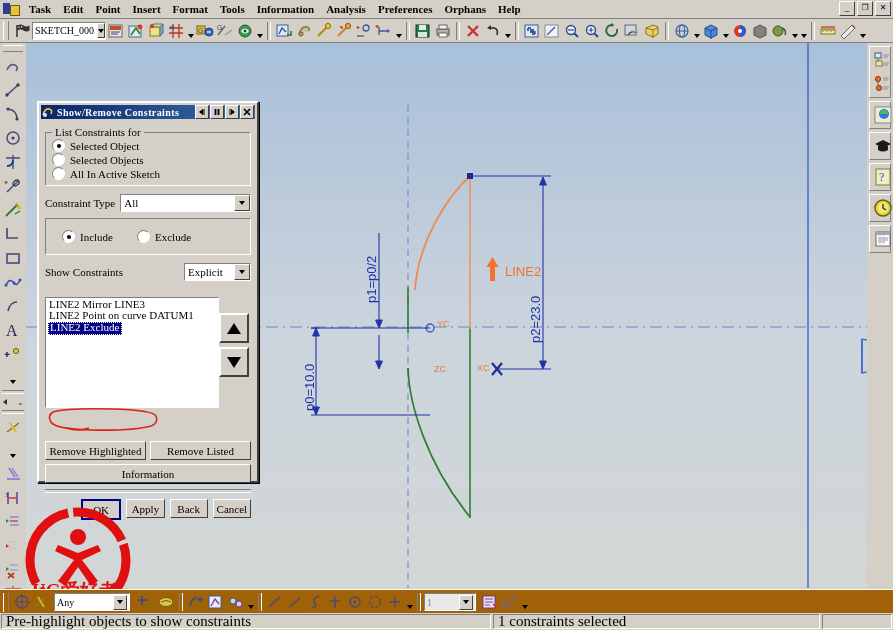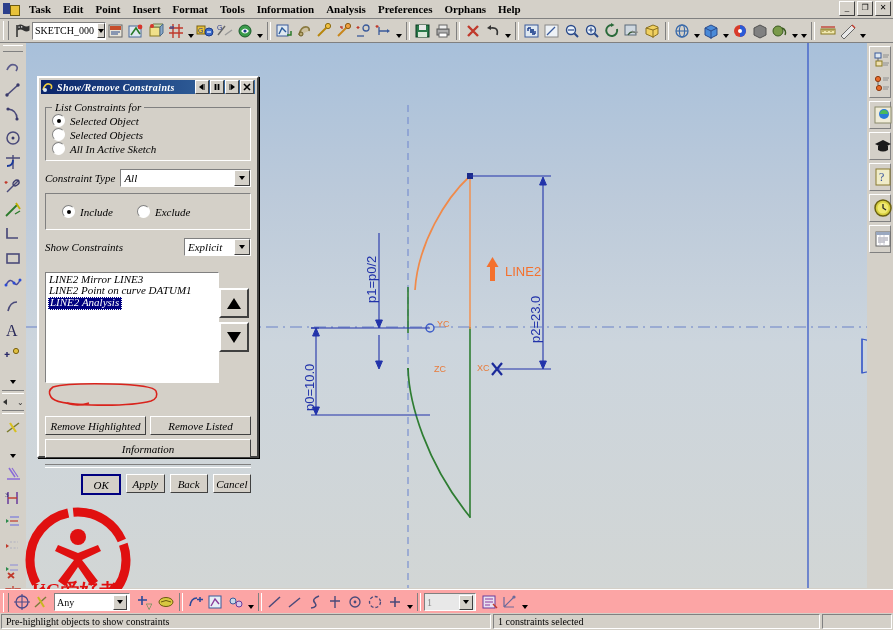--- a/index.html
+++ b/index.html
@@ -33,32 +33,32 @@
 
   
   .righttb{position:absolute;right:0;top:43px;width:26px;height:545px;background:#d4d0c8;border-left:1px solid #808080;}
   .rgroup{margin:3px 2px;border:1px solid;border-color:#fff #808080 #808080 #fff;padding:1px 0;}
 
   
   .canvas{position:absolute;left:26px;top:43px;width:841px;height:545px;
       background:linear-gradient(to bottom,#a8c0da 0%,#bccada 28%,#ccd5dd 55%,#d2d6d5 100%);overflow:hidden;}
 
   
-  .bottomtb{position:absolute;left:0;top:589px;width:893px;height:24px;background:#fca5a5;border-top:1px solid #fff;display:flex;align-items:center;}
+  .bottomtb{position:absolute;left:0;top:589px;width:893px;height:24px;background:#a16207;border-top:1px solid #fff;display:flex;align-items:center;}
 
   
   .statusbar{position:absolute;left:0;top:613px;width:893px;height:17px;background:#d4d0c8;display:flex;align-items:stretch;}
-  .scell{border:1px solid;border-color:#808080 #fff #fff #808080;margin:1px;display:flex;align-items:center;padding:0 4px;font-family:"Liberation Serif",serif;font-size:10px;text-align:right;}
+  .scell{border:1px solid;border-color:#808080 #fff #fff #808080;margin:1px;display:flex;align-items:center;padding:0 4px;font-family:"Liberation Serif",serif;font-size:15px;text-align:right;}
   .scell.a{flex:0 0 480px;}
   .scell.b{flex:1 1 auto;}
   .scell.c{flex:0 0 60px;}
 
   
-  .dialog{position:absolute;left:37px;top:76px;width:218px;height:378px;background:#d4d0c8;
-     border:2px solid;border-color:#fff #404040 #404040 #fff;box-shadow:1px 1px 0 #000;font-style:italic;}
+  .dialog{position:absolute;left:37px;top:101px;width:218px;height:378px;background:#d4d0c8;
+     border:2px solid;border-color:#fff #404040 #404040 #fff;box-shadow:1px 1px 0 #000;}
   .dlg-title{height:14px;margin:2px;background:linear-gradient(to right,#0a246a,#3a6ea5);display:flex;align-items:center;padding:0 1px;}
   .dlg-title .ticon{width:12px;height:11px;margin-right:3px;position:relative;}
   .dlg-title .ttext{flex:1 1 auto;color:#fff;font-weight:bold;font-size:10px;font-family:"Liberation Serif",serif;white-space:nowrap;letter-spacing:.4px;}
   .tbx{width:12px;height:12px;margin-left:1px;background:#d4d0c8;border:1px solid;border-color:#fff #404040 #404040 #fff;display:flex;align-items:center;justify-content:center;font-size:8px;line-height:9px;font-family:"Liberation Sans",sans-serif;}
   .dlg-body{padding:4px 6px 4px 6px;}
   .grp{border:1px solid;border-color:#808080 #fff #fff #808080;margin-top:7px;padding:5px 6px 4px 6px;position:relative;}
   .grp>.glbl{position:absolute;top:-7px;left:6px;background:#d4d0c8;padding:0 3px;font-family:"Liberation Serif",serif;font-size:11px;}
   .radio-row{display:flex;align-items:center;margin:1px 0;font-family:"Liberation Serif",serif;font-size:11px;}
   .radio{width:11px;height:11px;border-radius:50%;background:#fff;border:1px solid;border-color:#808080 #fff #fff #808080;margin-right:5px;display:flex;align-items:center;justify-content:center;flex:0 0 auto;}
   .radio.on::after{content:"";width:4px;height:4px;border-radius:50%;background:#000;}
@@ -751,21 +751,21 @@
           <div class="db">
               <div class="dntri"></div>
             </div>
         </div>
       </div>
 
       <div style="position:relative;">
         <div class="listbox" style="margin-right:32px;">
           <div class="litem">LINE2 Mirror LINE3</div>
           <div class="litem">LINE2 Point on curve DATUM1</div>
-          <div><span class="litem sel">LINE2 Analysis</span></div>
+          <div><span class="litem sel">LINE2 Exclude</span></div>
         </div>
         <div class="arrowcol" style="top:16px;">
           <div class="arrbtn">
             <svg width="16" height="13" viewBox="0 0 16 13">
                 <path d="M8 1 L15 12 L1 12Z" fill="#000"></path>
               </svg>
           </div>
           <div class="arrbtn">
             <svg width="16" height="13" viewBox="0 0 16 13">
                 <path d="M8 12 L1 1 L15 1Z" fill="#000"></path>

